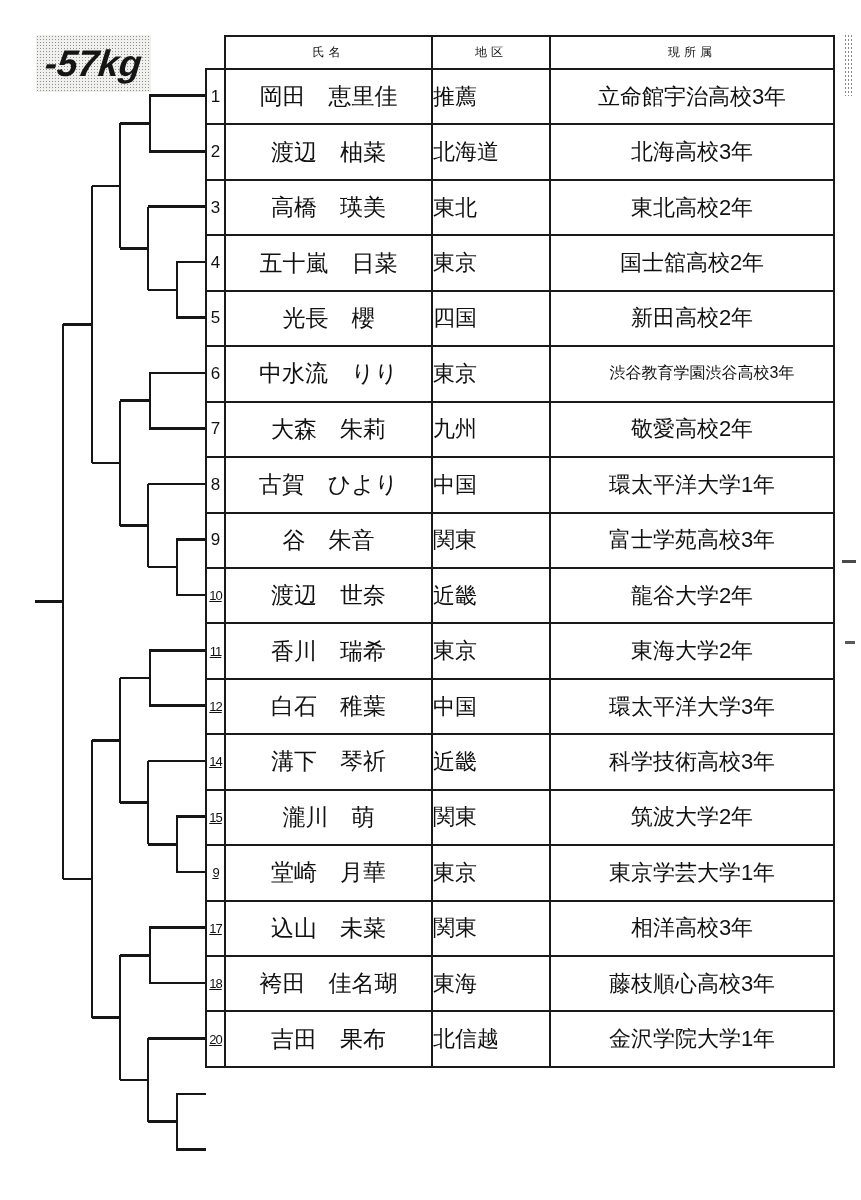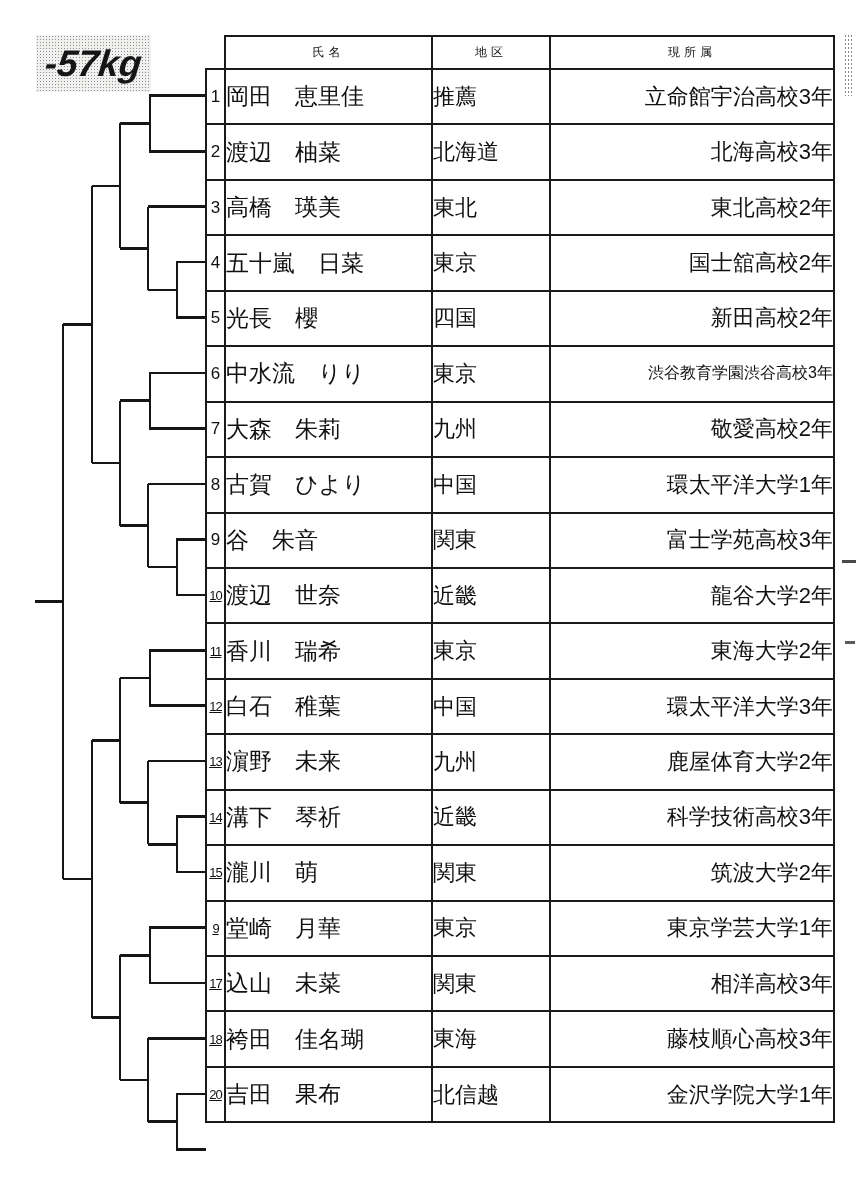--- a/index.html
+++ b/index.html
@@ -32,23 +32,23 @@
     overflow:hidden; white-space:nowrap;
   }
   .entries tr { height:55.45px; }
   .entries tr.header-row { height:33px; }
   .entries td.c-corner { border:none; background:transparent; }
   .entries th {
     font-weight:normal; font-size:12px; text-align:center; letter-spacing:4px;
   }
   .c-no   { width:27px;  font-size:17px; text-align:center; }
   .c-no.num2 { font-size:13px; letter-spacing:-1px;text-decoration:underline; }
-  .c-name { width:205px; font-size:23px; text-align:left; padding-left:8px; }
+  .c-name { width:205px; font-size:23px; text-align:center; padding-left:8px; }
   .c-dist { width:116px; font-size:22px; text-align:left; padding-left:8px;margin-left:28px; }
-  .c-aff  { width:282px; font-size:22px; text-align:right; padding-left:7px; }
+  .c-aff  { width:282px; font-size:22px; text-align:center; padding-left:7px; }
   .c-aff.small { font-size:16px;padding-left:20px; }
   
   .noise { position:absolute; }
   .noise-band {
     left:844px; top:34px; width:10px; height:62px;
     background-image:radial-gradient(circle, #6f6f6f 0.7px, rgba(0,0,0,0) 0.9px);
     background-size:3px 4px; opacity:.85;
   }
   .noise-dash1 { left:842px; top:560px; width:14px; height:3px; background:#4a4a4a; }
   .noise-dash2 { left:845px; top:641px; width:10px; height:3px; background:#5a5a5a; }
@@ -148,26 +148,20 @@
         <td class="c-dist">東京</td>
         <td class="c-aff">東海大学2年</td>
       </tr>
       <tr>
         <td class="c-no num2">12</td>
         <td class="c-name">白石　稚葉</td>
         <td class="c-dist">中国</td>
         <td class="c-aff">環太平洋大学3年</td>
       </tr>
       <tr>
-        <td class="c-no num2">13</td>
-        <td class="c-name">濵野　未来</td>
-        <td class="c-dist">九州</td>
-        <td class="c-aff">鹿屋体育大学2年</td>
-      </tr>
-      <tr>
         <td class="c-no num2">14</td>
         <td class="c-name">溝下　琴祈</td>
         <td class="c-dist">近畿</td>
         <td class="c-aff">科学技術高校3年</td>
       </tr>
       <tr>
         <td class="c-no num2">15</td>
         <td class="c-name">瀧川　萌</td>
         <td class="c-dist">関東</td>
         <td class="c-aff">筑波大学2年</td>

